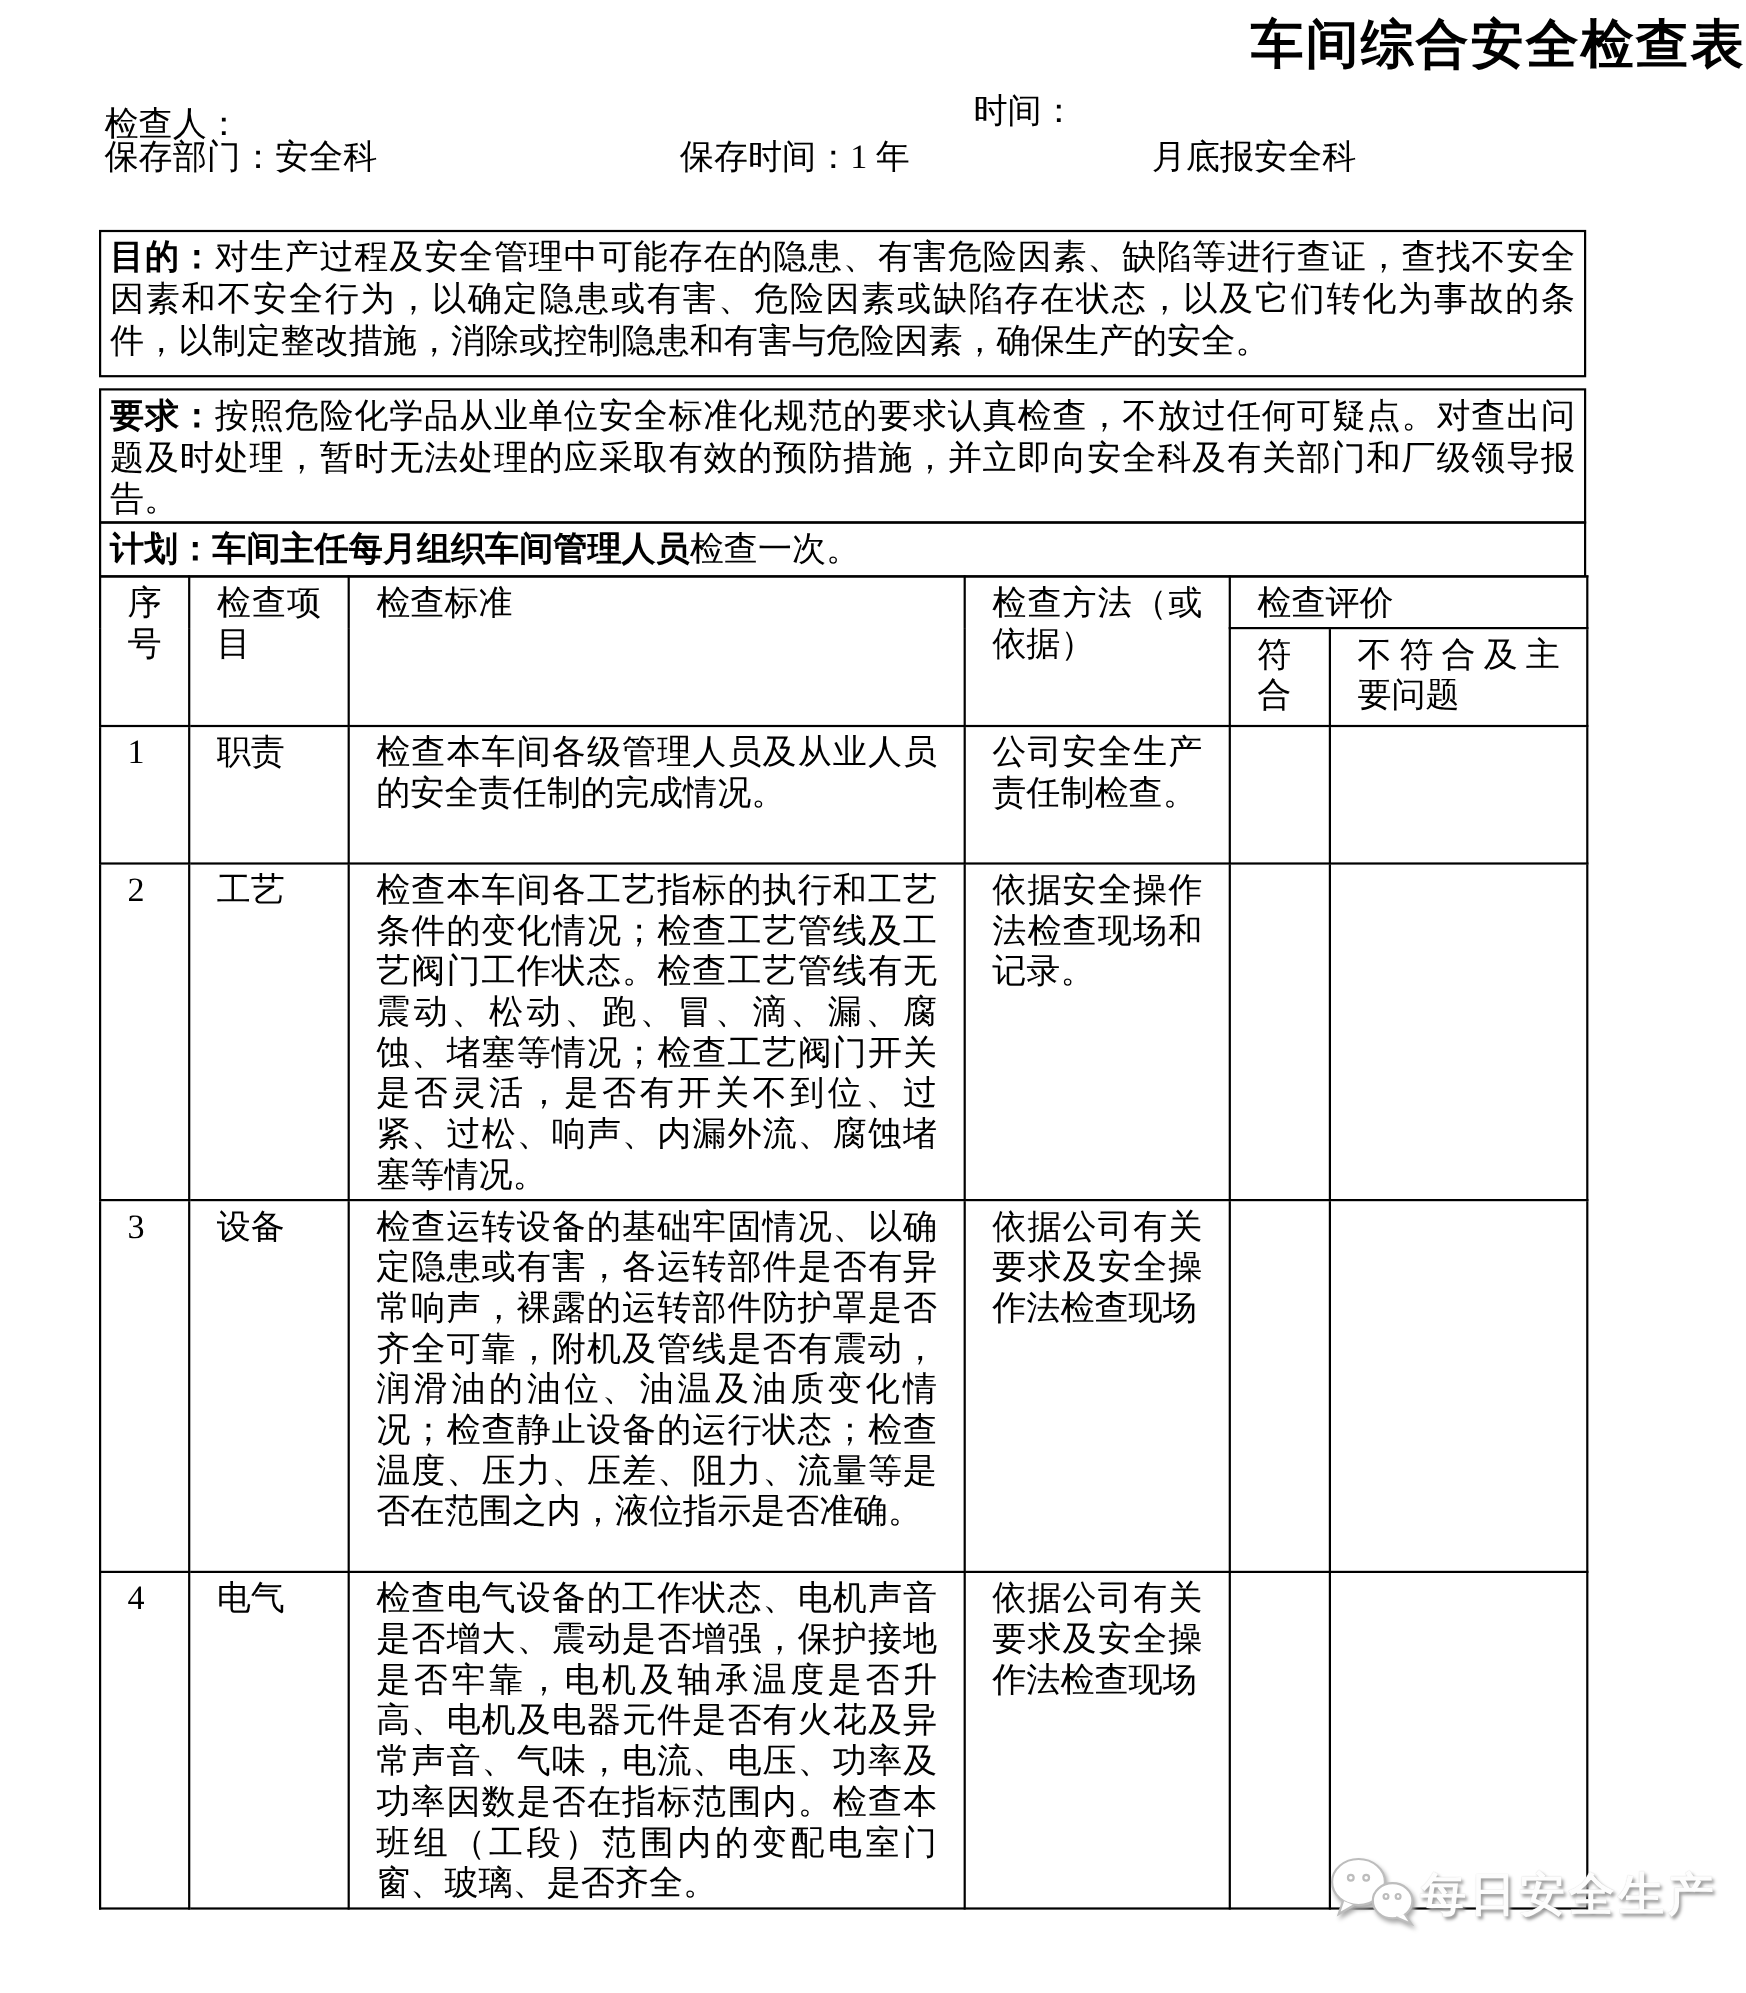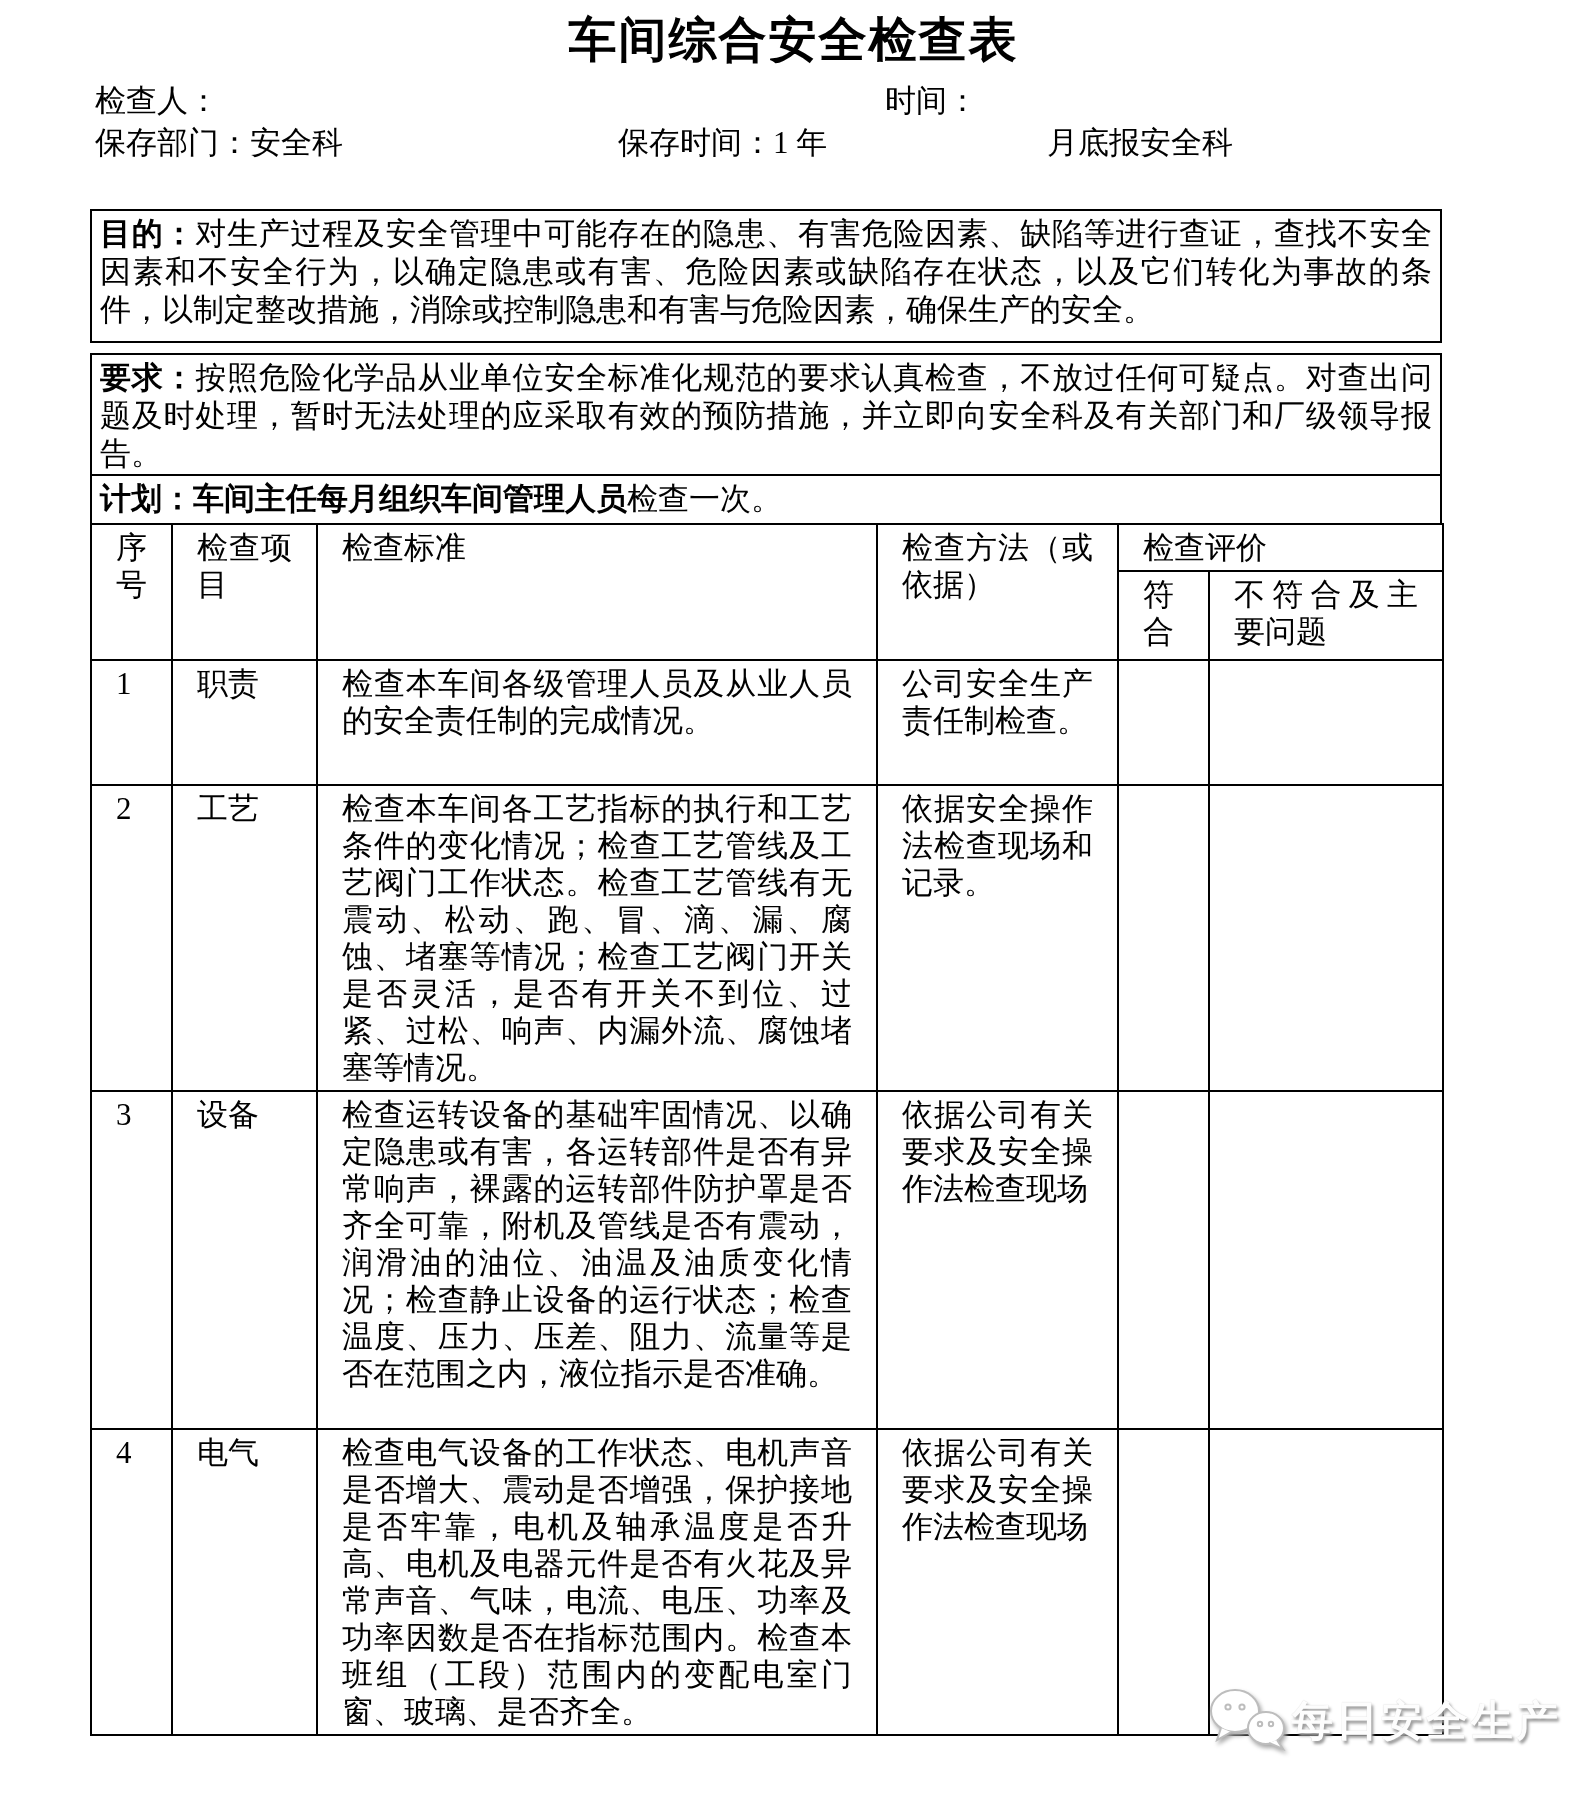--- a/index.html
+++ b/index.html
@@ -3,26 +3,26 @@
 <meta charset="utf-8">
 <style>
   html,body{margin:0;padding:0;background:#fff;}
   body{
     width:1587px;height:1812px;position:relative;
     font-family:"Liberation Serif","DejaVu Serif",serif;
     color:#000;
   }
   .page-title{
     position:absolute;top:8px;left:0;width:1587px;
-    text-align:center;font-size:48px;font-weight:bold;margin:0;
+    text-align:right;font-size:48px;font-weight:bold;margin:0;
     font-family:"Liberation Sans","DejaVu Sans",sans-serif;
     letter-spacing:2px;
   }
   .meta span{position:absolute;font-size:31px;white-space:nowrap;}
-  .m-inspector{left:95px;top:80px;}
+  .m-inspector{left:95px;top:92px;}
   .m-time{left:885px;top:80px;}
   .m-dept{left:95px;top:122px;}
   .m-keep{left:618px;top:122px;}
   .m-report{left:1047px;top:122px;}
 
   .doc{position:absolute;left:90px;top:209px;width:1476px;}
   .box{
     box-sizing:border-box;width:1352px;border:2px solid #000;
     padding:4px 8px;font-size:31px;line-height:38px;
     text-align:justify;overflow:hidden;margin-top:-2px;

